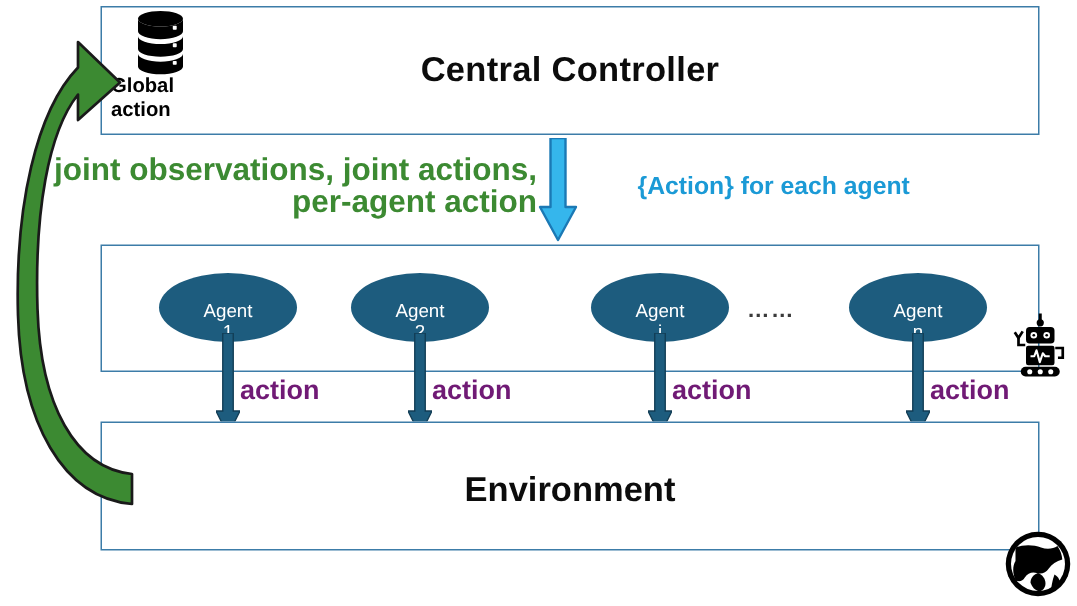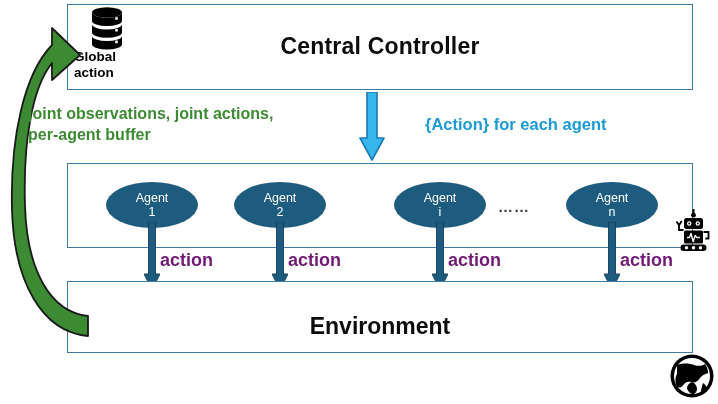--- a/index.html
+++ b/index.html
@@ -16,21 +16,21 @@
     overflow: hidden;
   }
   .box {
     position: absolute;
     border: 1.5px solid #3C7CA8;
     background: #ffffff;
     box-sizing: border-box;
   }
   #controller-box { left: 67px; top: 4px; width: 626px; height: 86px; }
   #agents-box    { left: 67px; top: 163px; width: 626px; height: 85px; }
-  #env-box       { left: 67px; top: 281px; width: 626px; height: 72px; }
+  #env-box       { left: 67px; top: 281px; width: 626px; height: 86px; }
 
   .box-title {
     position: absolute;
     font-weight: bold;
     color: #0c0c0c;
     white-space: nowrap;
   }
   #controller-title {
     left: 0; right: 0; top: 28px;
     text-align: center;
@@ -70,21 +70,21 @@
     position: absolute;
     width: 92px; height: 46px;
     border-radius: 50%;
     background: #1D5C7E;
     color: #ffffff;
     font-size: 12.5px;
     line-height: 14px;
     display: flex;
     flex-direction: column;
     align-items: center;
-    justify-content: center;
+    justify-content: flex-end;
     text-align: center;
   }
   .agent .a-name { display: block; }
   .agent .a-idx  { display: block; }
 
   #agent-0 { left: 106px; top: 182px; }
   #agent-1 { left: 234px; top: 182px; }
   #agent-2 { left: 394px; top: 182px; }
   #agent-3 { left: 566px; top: 182px; }
 
@@ -141,24 +141,25 @@
   
   #feedback-arrow {
     position: absolute;
     left: 6px; top: 14px;
     width: 90px; height: 340px;
   }
   #feedback-label {
     position: absolute;
     left: 28px; top: 103px;
     width: 330px;
-    font-size: 16px;
+    font-size: 21px;
     font-weight: bold;
     line-height: 21px;
     color: #3C8A32;
+    text-align: right;
   }
 
   
   #robot-icon {
     position: absolute;
     left: 672px; top: 208px;
     width: 44px; height: 46px;
   }
   #globe-icon {
     position: absolute;
@@ -282,16 +283,16 @@
              L 74 41
              L 46 66
              L 46 49
              C 26 74, 17 128, 19 192
              C 21 256, 44 298, 82 302
              Z" fill="#3C8A32" stroke="#1a1a1a" stroke-width="1.8" stroke-linejoin="round"></path>
   </svg>
 
   <div id="feedback-label">
     <span>joint observations, joint actions,</span><br>
-    <span>per-agent buffer</span>
+    <span>per-agent action</span>
   </div>
 
 </div>
 
 </body></html>

